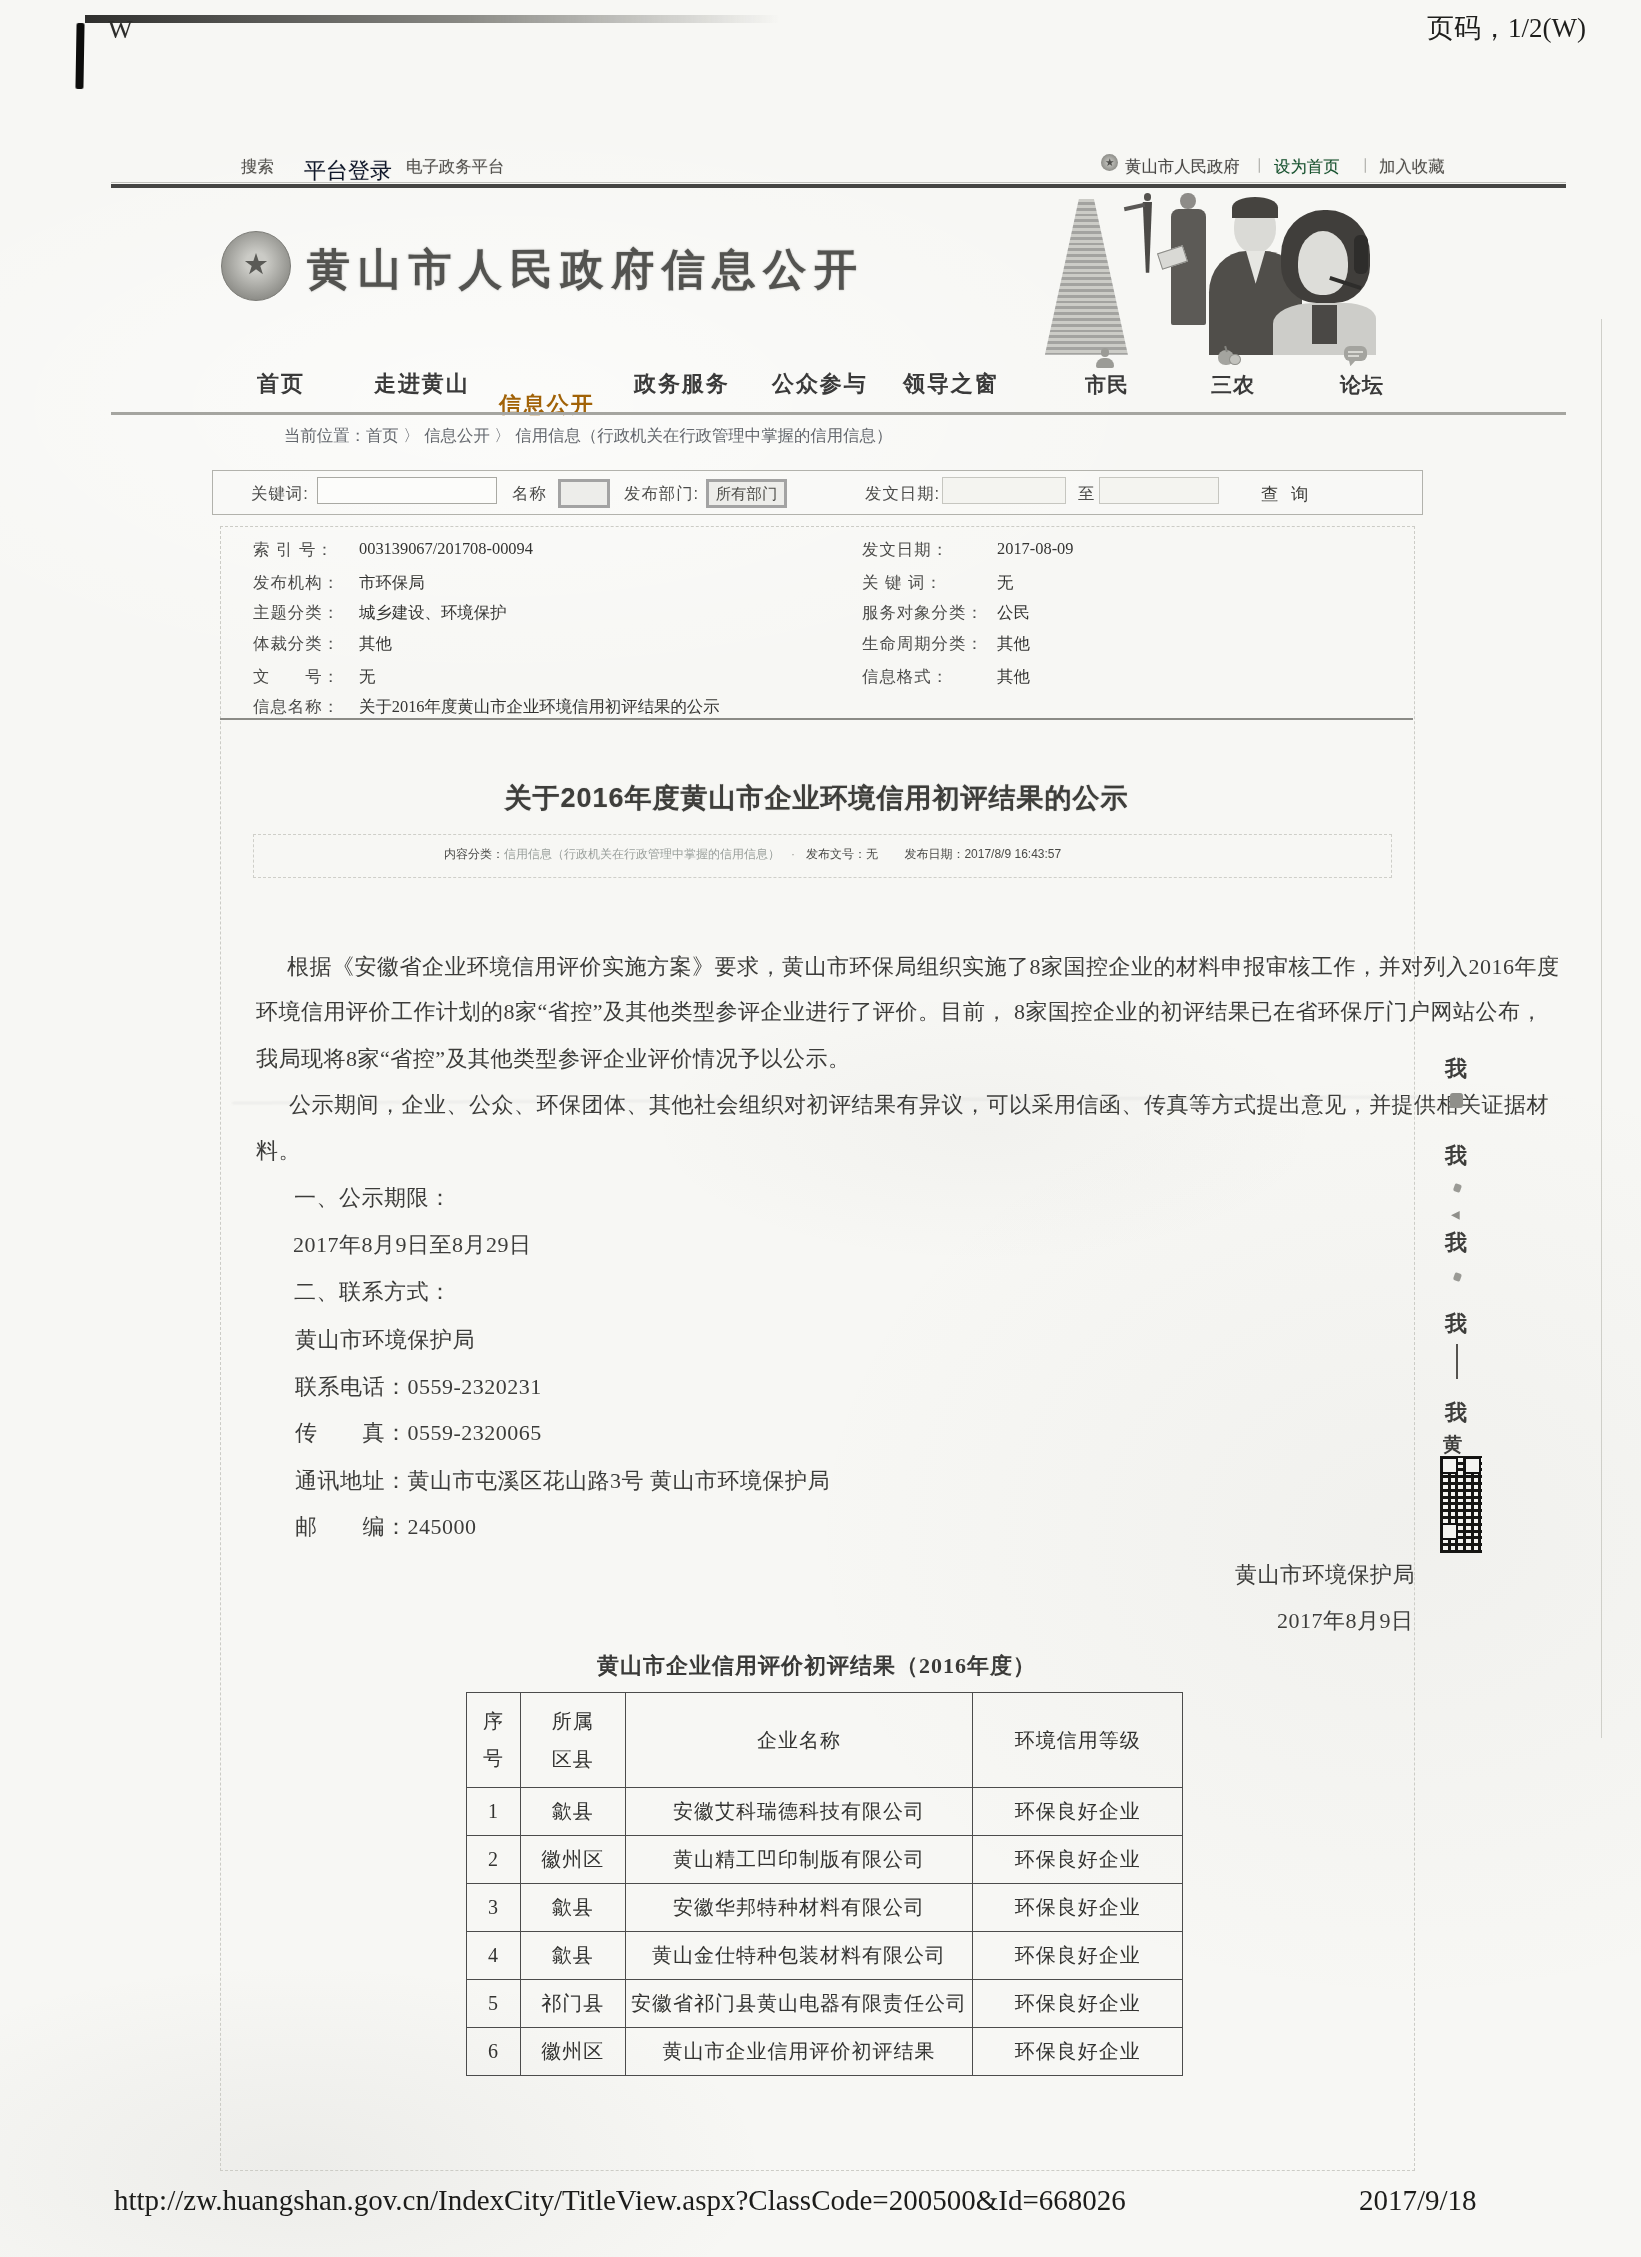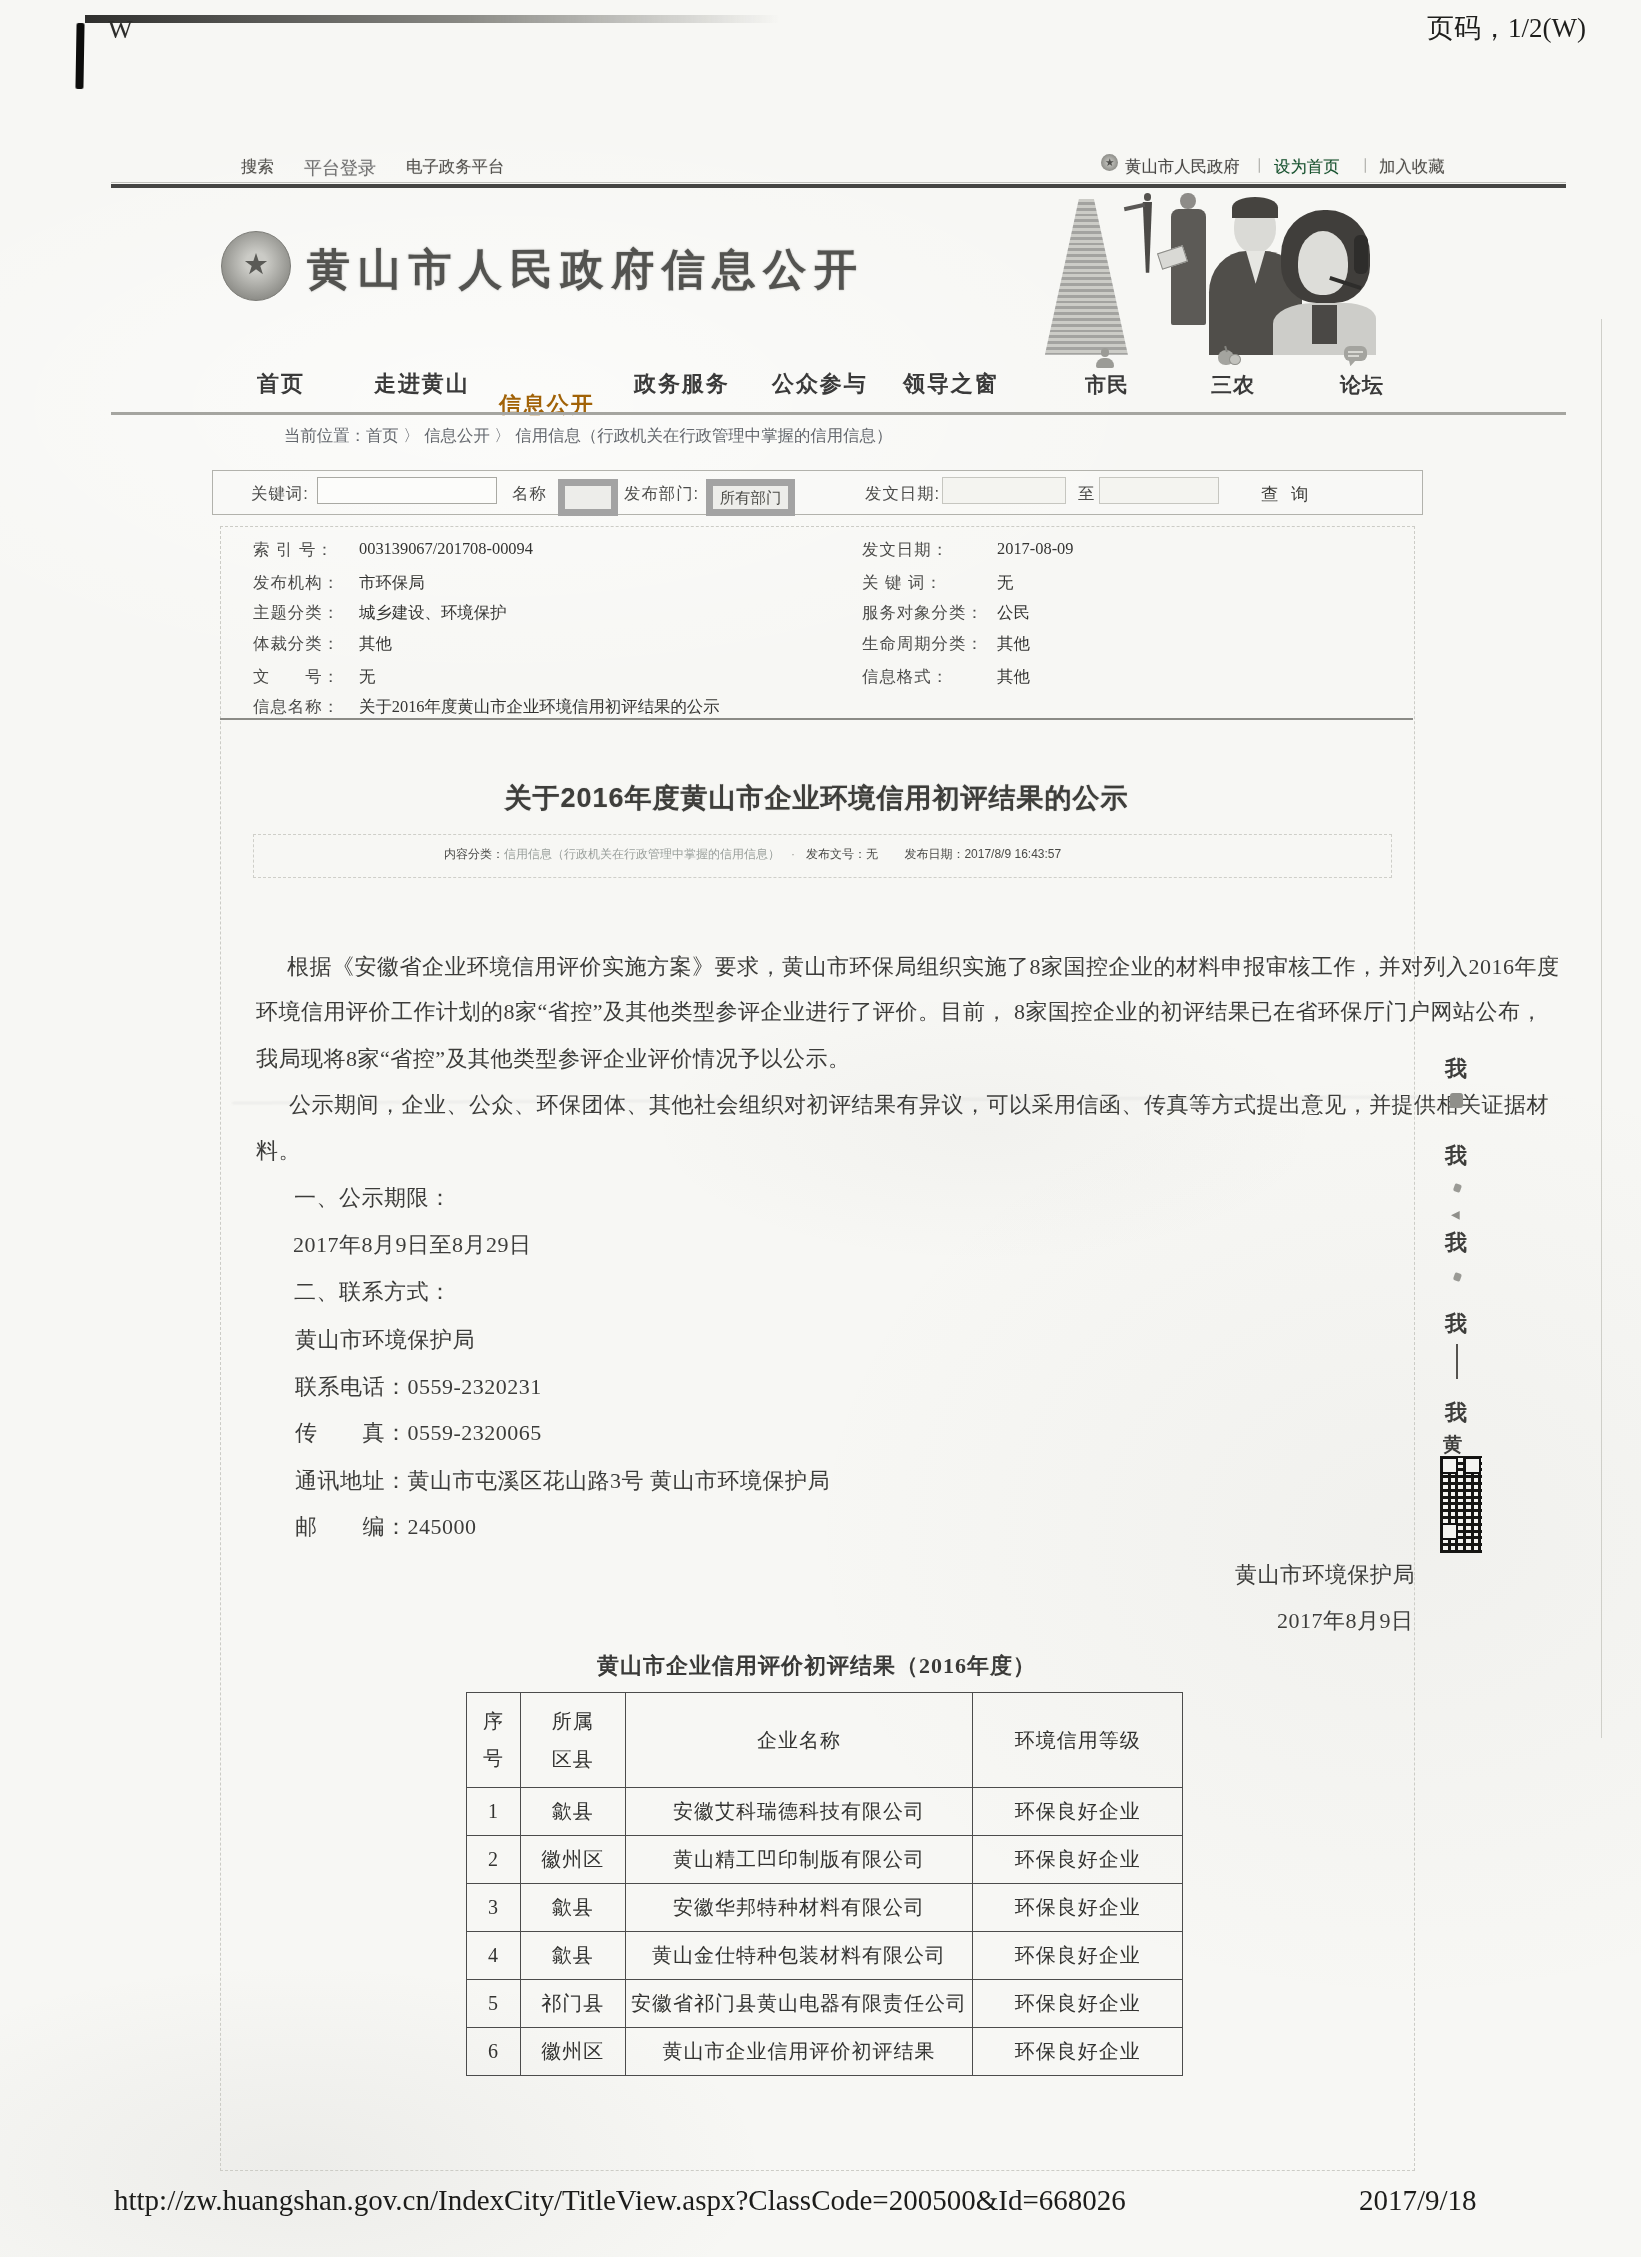--- a/index.html
+++ b/index.html
@@ -20,21 +20,21 @@
   .abs{position:absolute}
   .ink{color:#3b3b3b;text-shadow:0 0 1px rgba(90,90,90,.35)}
   .serif{font-family:"Liberation Serif","DejaVu Serif",serif}
   .hline{background:#a5a5a0;height:2.9px}
   .navitem{font-weight:bold;font-size:22px;color:#3a3a3a;letter-spacing:1.9px}
   .qlabel{font-weight:bold;font-size:21px;color:#3a3a3a;letter-spacing:1px}
   .metalabel{font-size:16.4px;color:#4c4c4a;letter-spacing:1px}
   .metavalue{font-size:16.4px;color:#343432}
   .bodyline{font-size:22px;color:#3c3c3a;letter-spacing:0.5px;white-space:nowrap}
   .fieldbox{background:#fcfcfa;border:1px solid #a9a9a3}
-  .faintbox{background:#ededе9;background:#ededea;border:7px solid #a3a3a3}
+  .faintbox{background:#ededе9;background:#ededea;border:3px solid #a3a3a3}
   .input2{background:#f4f4f0;border:1px solid #c6c6c0}
   table.results{border-collapse:collapse;font-family:"Liberation Serif","DejaVu Serif",serif}
   table.results td,table.results th{
     border:1.9px solid #4c4c4c;text-align:center;vertical-align:middle;
     font-size:20px;color:#333331;font-weight:normal;padding:0;letter-spacing:1px;
   }
   .sidechar{font-size:22px;font-weight:bold;color:#3e3e3c}
   .photo-part{position:absolute}
 </style>
 </head>
@@ -44,21 +44,21 @@
 
 <div class="abs" style="left:76px;top:23px;width:7.7px;height:66px;background:#0d0d0c;border-radius:1.9px;transform:rotate(1deg);filter:blur(0.4px)"></div>
 <div class="abs" style="left:85px;top:15.4px;width:695px;height:7.7px;background:linear-gradient(to right,#2f2f2d,#8a8a85 55%,rgba(138,138,133,0) 100%);filter:blur(0.6px)"></div>
 <div class="abs" style="left:1601px;top:319px;width:1px;height:1419px;background:#cfcfc9"></div>
 <div class="abs" style="left:232px;top:1099px;width:1188px;height:1.9px;background:rgba(90,90,85,.08);transform:rotate(-.3deg);filter:blur(1px)"></div>
 
 <div class="abs serif ink" style="left:108px;top:15.4px;font-size:26px;color:#2c2c2a">W</div>
 <div class="abs serif" style="left:1427px;top:9.7px;font-size:27px;color:#1e1e1c">页码，1/2(W)</div>
 
 <div class="abs ink" style="left:241px;top:156px;font-size:16.4px;color:#55534f">搜索</div>
-<div class="abs ink" style="left:304px;top:156px;font-size:18px;color:#737373">平台登录</div>
+<div class="abs ink" style="left:304px;top:156px;font-size:22px;color:#0f172a">平台登录</div>
 <div class="abs ink" style="left:406px;top:156px;font-size:16.4px;color:#55534f">电子政务平台</div>
 <div class="abs" style="left:1101px;top:154px;width:17.4px;height:17.4px;border-radius:50%;background:radial-gradient(#b9b9b4 25%,#8a8a85 75%);color:#4f4f4c;font-size:10.6px;line-height:17.4px;text-align:center">★</div>
 <div class="abs ink" style="left:1125px;top:156px;font-size:16.4px;color:#4a4846">黄山市人民政府</div>
 <div class="abs" style="left:1252px;top:155px;font-size:14.5px;color:#9a9a95">｜</div>
 <div class="abs ink" style="left:1274px;top:156px;font-size:16.4px;color:#14532d">设为首页</div>
 <div class="abs" style="left:1358px;top:155px;font-size:14.5px;color:#9a9a95">｜</div>
 <div class="abs ink" style="left:1379px;top:156px;font-size:16.4px;color:#55534f">加入收藏</div>
 
 <div class="abs" style="left:111px;top:182px;width:1455px;height:1px;background:#c0c0bb"></div>
 <div class="abs" style="left:111px;top:184px;width:1455px;height:3.9px;background:#454543;filter:blur(0.3px)"></div>

